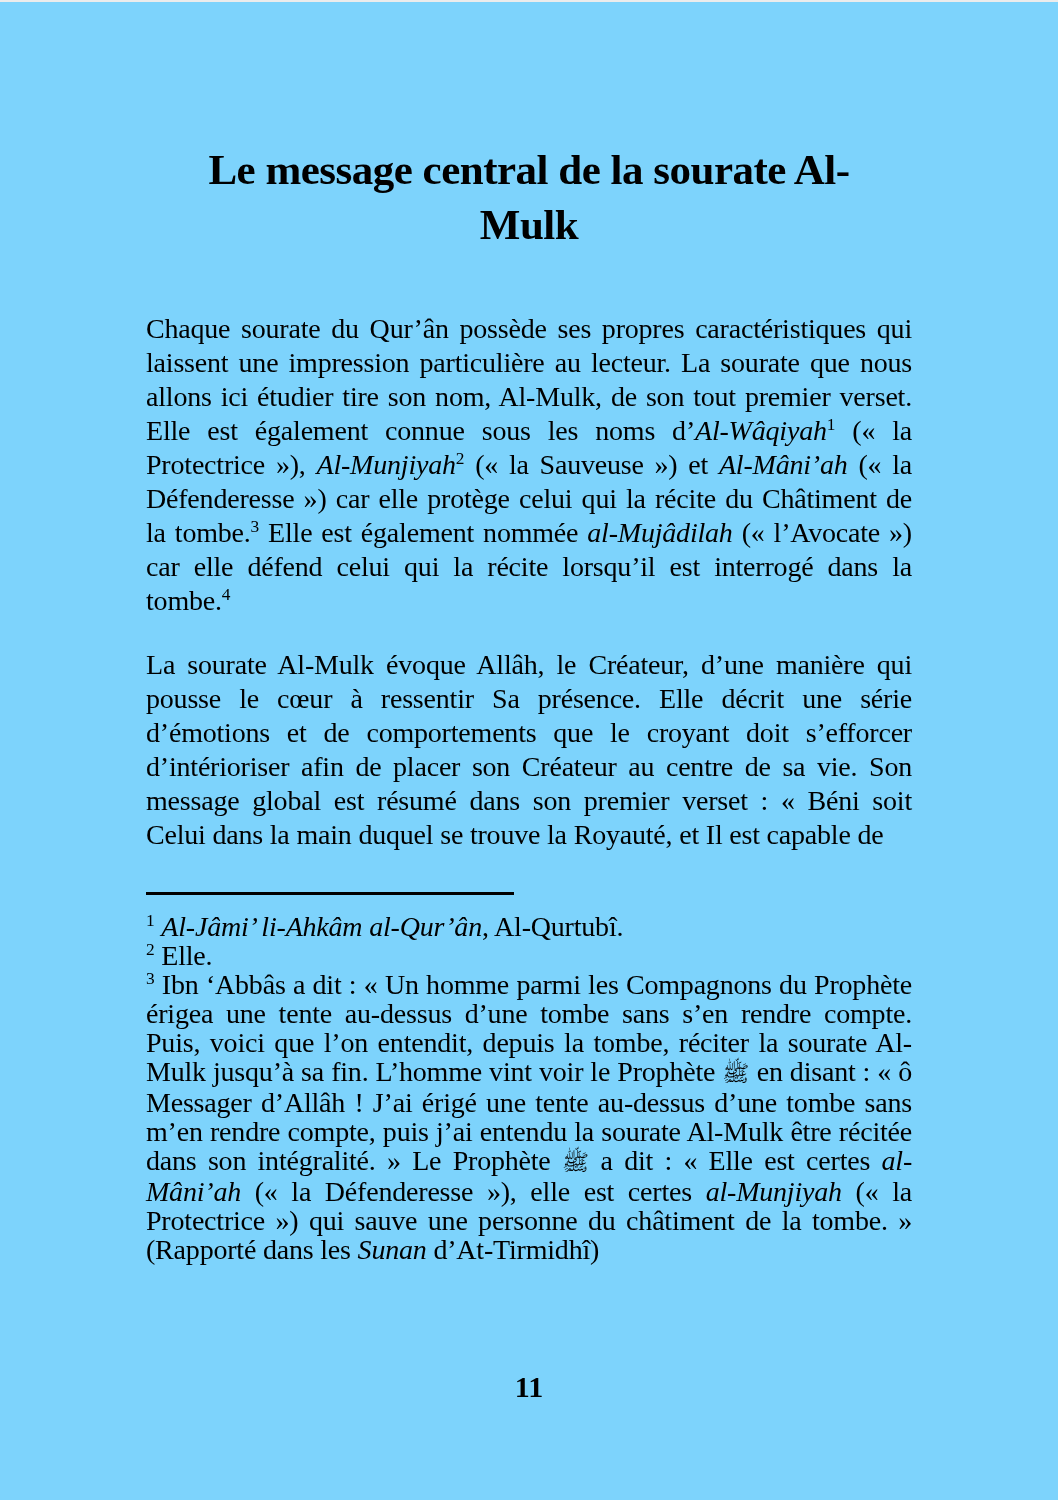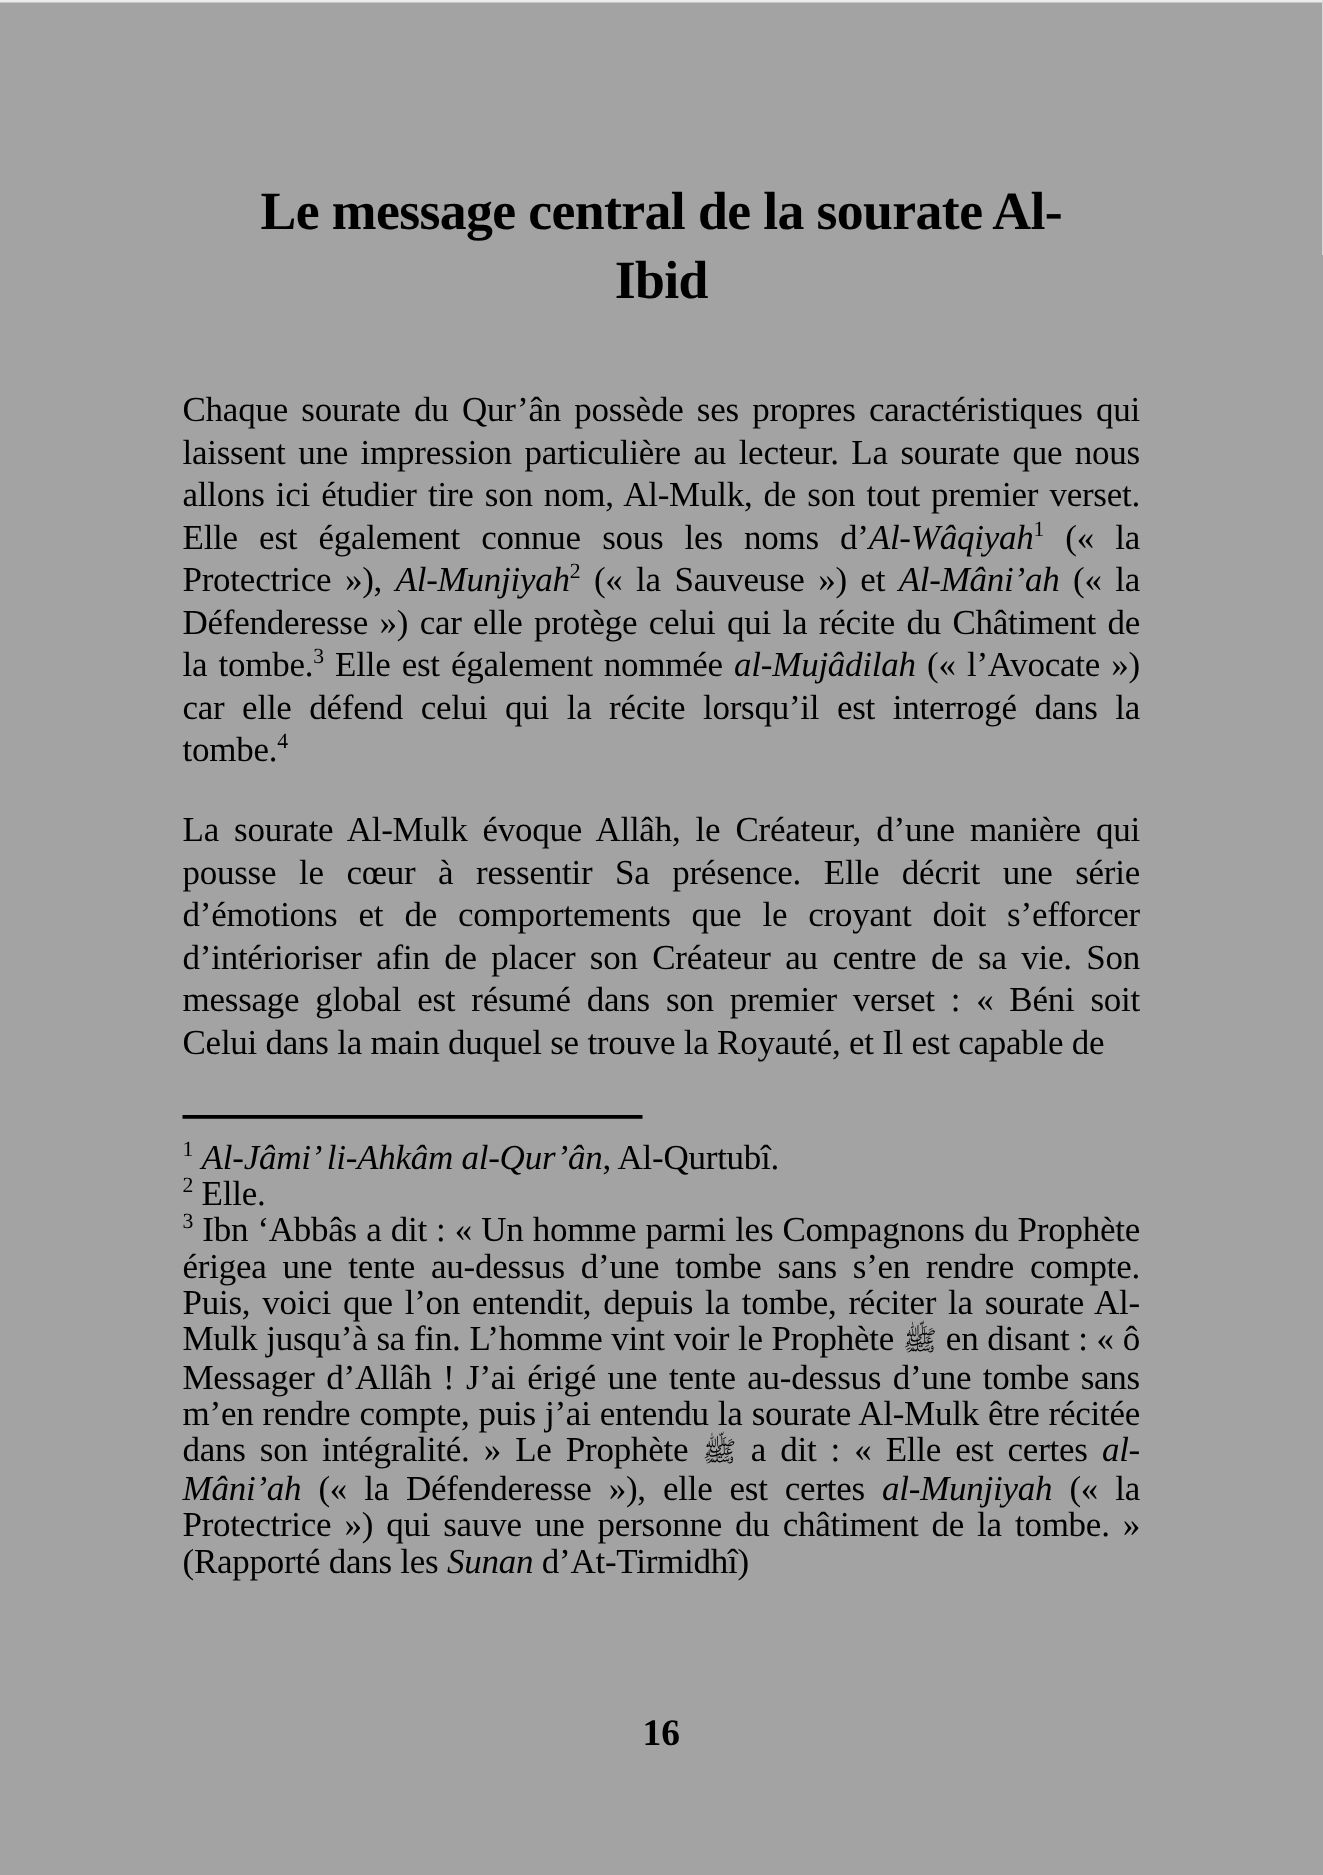--- a/index.html
+++ b/index.html
@@ -4,21 +4,21 @@
 <style>
   html, body {
     margin: 0;
     padding: 0;
     background: #ffffff;
   }
   .page {
     position: relative;
     width: 1058px;
     height: 1500px;
-    background: #a3a3a3;
+    background: #7dd3fc;
     color: #000000;
     font-family: "Liberation Serif", "DejaVu Serif", serif;
     overflow: hidden;
   }
   .top-edge {
     position: absolute;
     top: 0; left: 0; right: 0;
     height: 2px;
     background: #ececec;
   }
@@ -78,28 +78,28 @@
 </style>
 </head>
 <body>
 
 <div class="page">
   <div class="top-edge"></div>
 
   <div class="text-col">
     <h1 class="title">
       <span class="title-line">Le message central de la sourate Al-</span>
-      <span class="title-line">Ibid</span>
+      <span class="title-line">Mulk</span>
     </h1>
 
     <p class="body-para first"><span>Chaque sourate du Qur’ân possède ses propres caractéristiques qui laissent une impression particulière au lecteur. La sourate que nous allons ici étudier tire son nom, Al-Mulk, de son tout premier verset. Elle est également connue sous les noms d’</span><span class="it">Al-Wâqiyah</span><sup>1</sup><span> (« la Protectrice »), </span><span class="it">Al-Munjiyah</span><sup>2</sup><span> (« la Sauveuse ») et </span><span class="it">Al-Mâni’ah</span><span> (« la Défenderesse ») car elle protège celui qui la récite du Châtiment de la tombe.</span><sup>3</sup><span> Elle est également nommée </span><span class="it">al-Mujâdilah</span><span> (« l’Avocate ») car elle défend celui qui la récite lorsqu’il est interrogé dans la tombe.</span><sup>4</sup></p>
     <p class="body-para"><span>La sourate Al-Mulk évoque Allâh, le Créateur, d’une manière qui pousse le cœur à ressentir Sa présence. Elle décrit une série d’émotions et de comportements que le croyant doit s’efforcer d’intérioriser afin de placer son Créateur au centre de sa vie. Son message global est résumé dans son premier verset : « Béni soit Celui dans la main duquel se trouve la Royauté, et Il est capable de</span></p>
 
     <div class="footnote-area">
       <div class="fn-sep"></div>
       <p class="fn"><sup>1</sup><span> </span><span class="it">Al-Jâmi’ li-Ahkâm al-Qur’ân</span><span>, Al-Qurtubî.</span></p>
       <p class="fn"><sup>2</sup><span> Elle.</span></p>
       <p class="fn"><sup>3</sup><span> Ibn ‘Abbâs a dit : « Un homme parmi les Compagnons du Prophète érigea une tente au-dessus d’une tombe sans s’en rendre compte. Puis, voici que l’on entendit, depuis la tombe, réciter la sourate Al-Mulk jusqu’à sa fin. L’homme vint voir le Prophète </span><span class="saws">ﷺ</span><span> en disant : « ô Messager d’Allâh ! J’ai érigé une tente au-dessus d’une tombe sans m’en rendre compte, puis j’ai entendu la sourate Al-Mulk être récitée dans son intégralité. » Le Prophète </span><span class="saws">ﷺ</span><span> a dit : « Elle est certes </span><span class="it">al-Mâni’ah</span><span> (« la Défenderesse »), elle est certes </span><span class="it">al-Munjiyah</span><span> (« la Protectrice ») qui sauve une personne du châtiment de la tombe. » (Rapporté dans les </span><span class="it">Sunan</span><span> d’At-Tirmidhî)</span></p>
     </div>
   </div>
 
-  <div class="page-number">16</div>
+  <div class="page-number">11</div>
 </div>
 
 </body></html>

